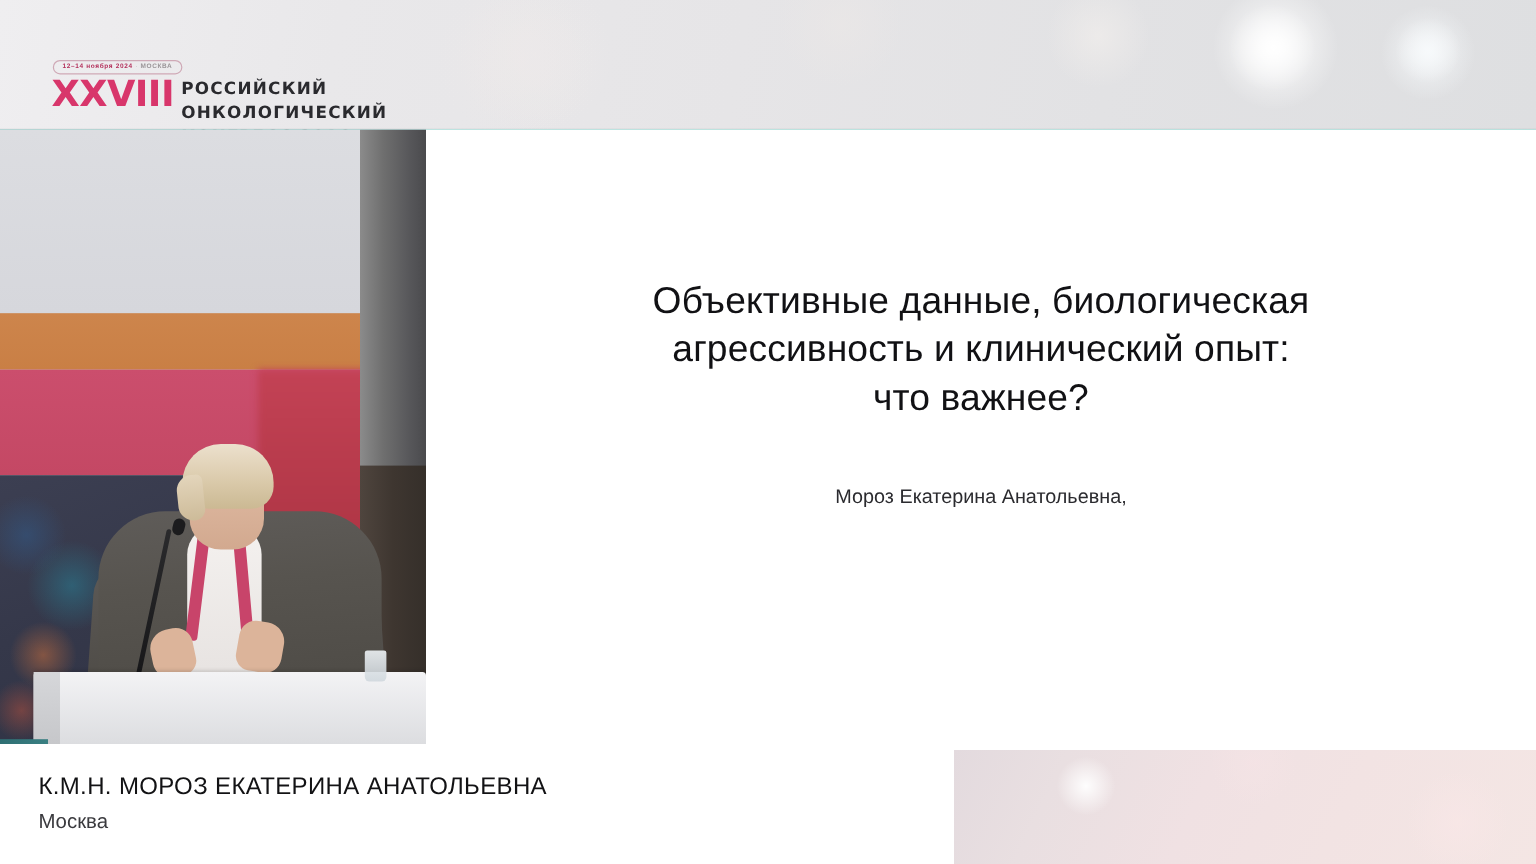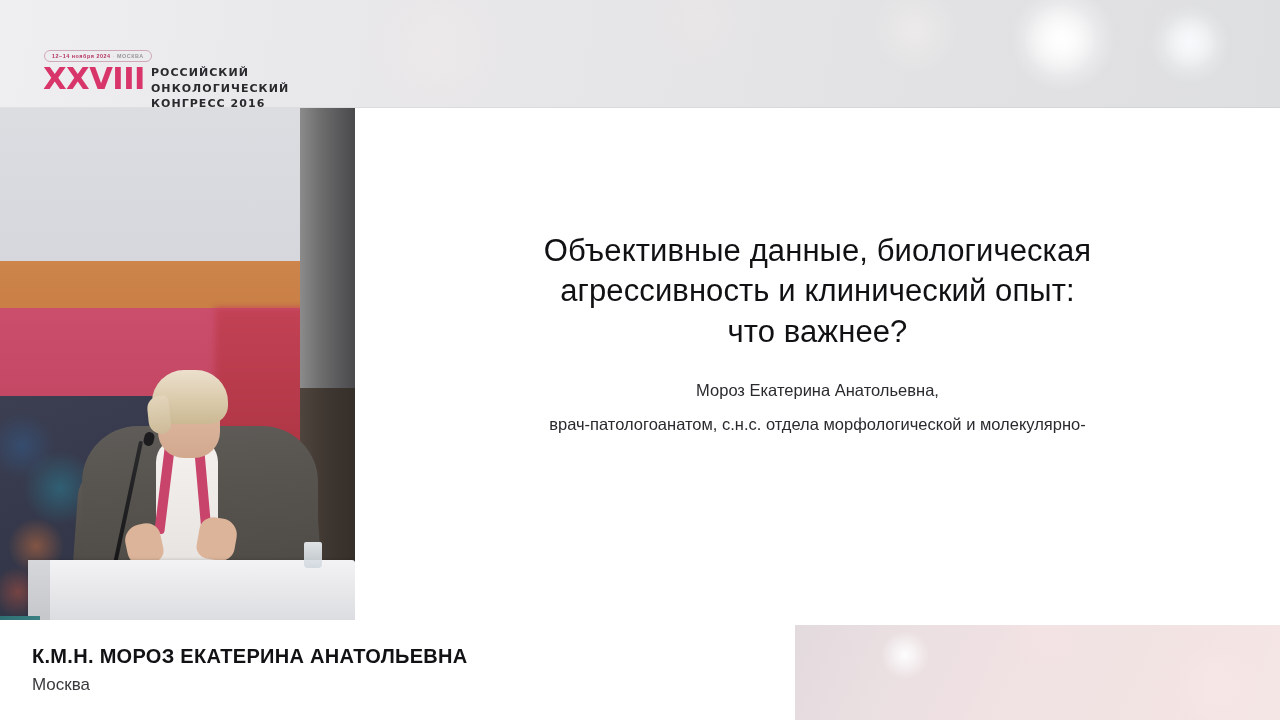--- a/index.html
+++ b/index.html
@@ -44,21 +44,21 @@
   .logo-date .city { color:#9b9598; font-weight:600; }
   .logo-main { display:flex; align-items:flex-start; margin-top:2px; }
   .logo-roman {
     font-size:30px; font-weight:900; letter-spacing:-0.5px;
     color:#d8366b; line-height:.98;
     font-family:"DejaVu Sans", sans-serif;
     transform:scaleX(1.02);
   }
   .logo-words {
     margin-left:7px; padding-top:1px;
-    font-size:11px; font-weight:800; letter-spacing:1.05px;
+    font-size:14px; font-weight:800; letter-spacing:1.05px;
     line-height:1.42; color:#2a2a2e; white-space:nowrap;
     font-family:"DejaVu Sans", sans-serif;
   }
 
   
   .video-panel {
     position:absolute; left:0; top:108px; width:355px; height:512px;
     overflow:hidden; background:#cfd0d4;
   }
   .v-wall { position:absolute; left:0; top:0; width:100%; height:153px; background:linear-gradient(180deg,#dcdde1,#d6d7dc); }
@@ -170,20 +170,21 @@
 
   
   .slide {
     position:absolute; left:355px; top:108px; width:925px; height:512px;
     background:#ffffff;
   }
   .slide-inner {
     position:absolute; left:0; top:0; width:100%; height:100%;
     display:flex; flex-direction:column; align-items:center;
     padding-top:123px;
+    gap:24px;
   }
   .slide-title {
     width:760px; text-align:center;
     font-size:31px; line-height:1.30; color:#111114;
     font-weight:400; letter-spacing:.1px;
   }
   .slide-title .tline { display:block; }
   .slide-author {
     margin-top:27px; text-align:left;
     font-size:16.5px; line-height:1.35; color:#2b2b2f;
@@ -198,21 +199,21 @@
     font-size:16.5px; line-height:1.35; color:#2b2b2f;
   }
 
   
   .bottom-bar {
     position:absolute; left:0; top:620px; width:1280px; height:100px;
     background:#ffffff;
   }
   .caption { position:absolute; left:32px; top:25px; }
   .caption-name {
-    font-size:20px; font-weight:700; letter-spacing:.3px;
+    font-size:20px; font-weight:400; letter-spacing:.3px;
     color:#121214; line-height:1.15;
   }
   .caption-city {
     margin-top:7px; font-size:17px; font-weight:400;
     color:#3a3a3e; line-height:1.15;
   }
   .pink-video {
     position:absolute; left:795px; top:625px; width:485px; height:95px;
     overflow:hidden;
     background:
@@ -287,21 +288,20 @@
 
       <div class="slide-title">
         <span class="tline">Объективные данные, биологическая</span>
         <span class="tline">агрессивность и клинический опыт:</span>
         <span class="tline">что важнее?</span>
       </div>
 
       <div class="slide-author">Мороз Екатерина Анатольевна,</div>
 
       <div class="slide-affil">
-        <span class="aline">врач-патологоанатом, с.н.с. отдела морфологической и молекулярно-</span>
       </div>
 
     </div>
   </div>
 
   <div class="teal-strip"></div>
   <div class="bottom-bar">
     <div class="caption">
       <div class="caption-name">К.М.Н. МОРОЗ ЕКАТЕРИНА АНАТОЛЬЕВНА</div>
       <div class="caption-city">Москва</div>

